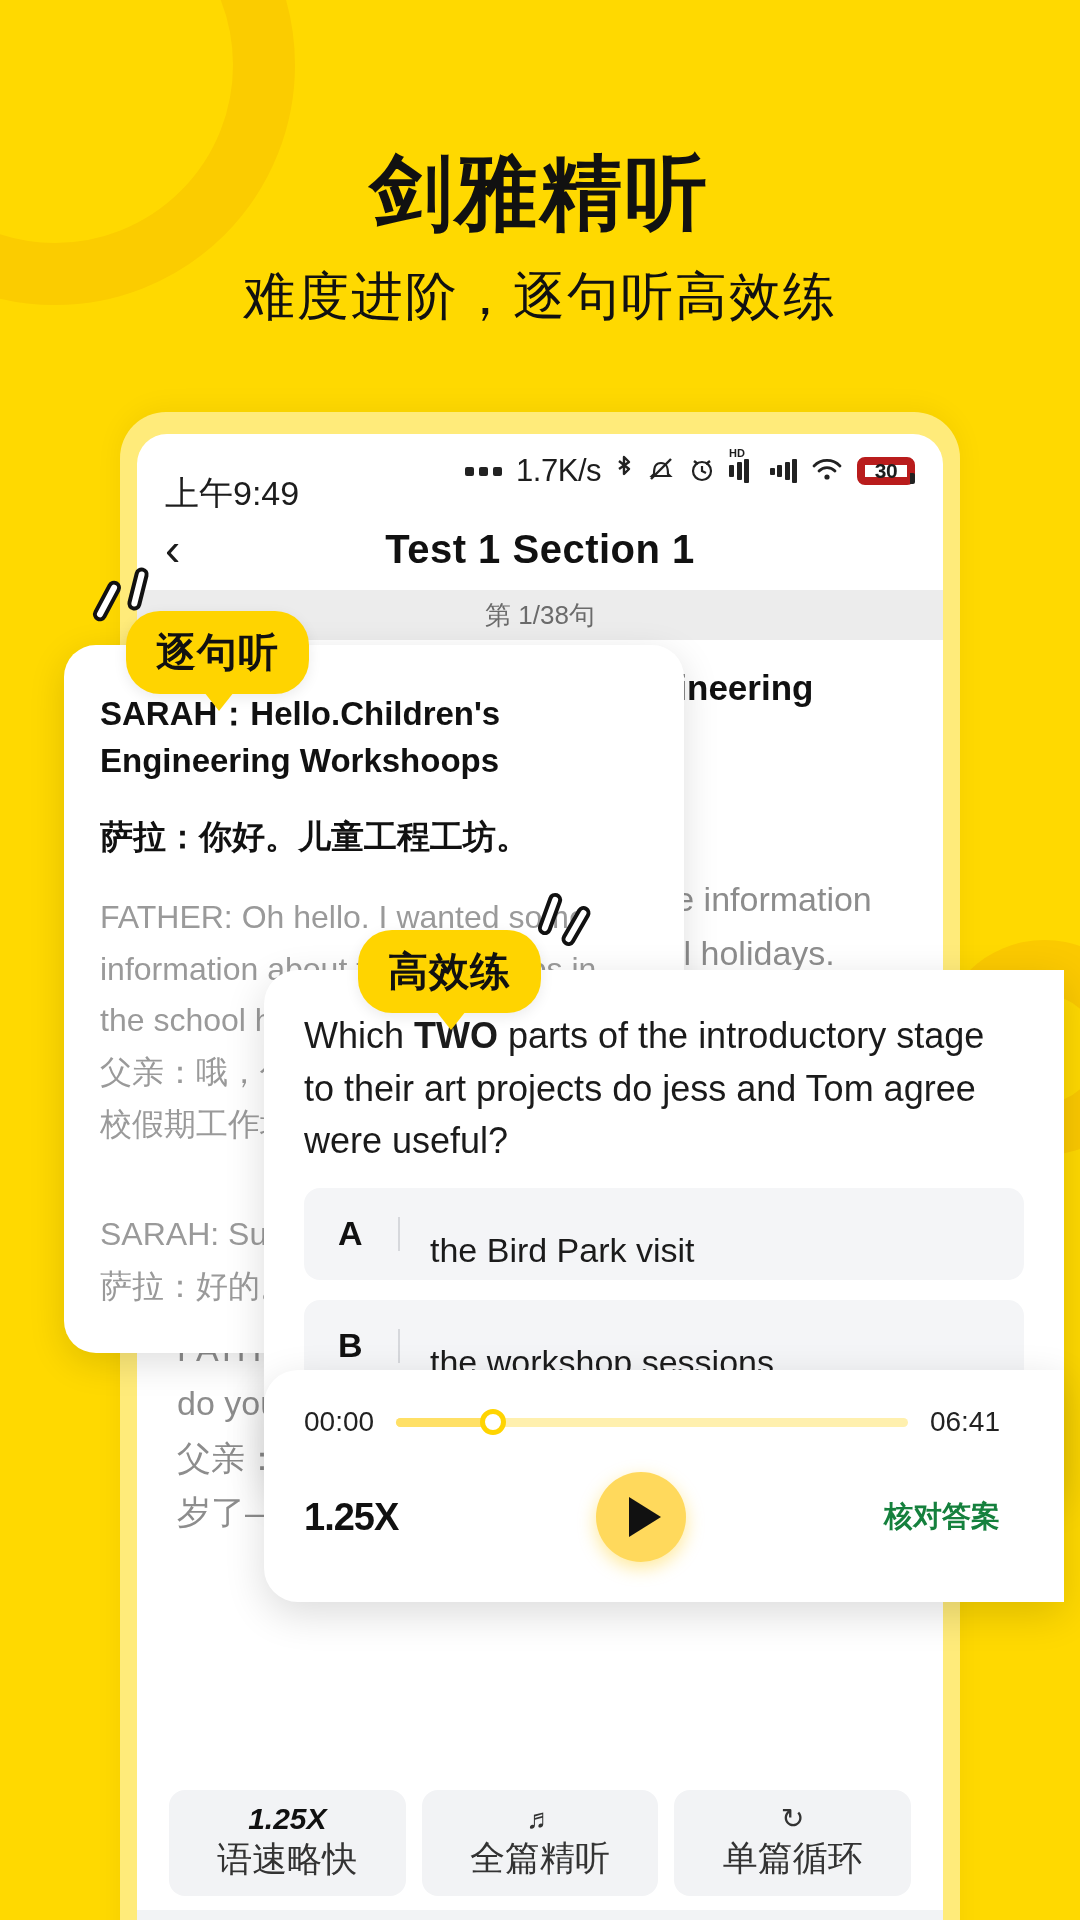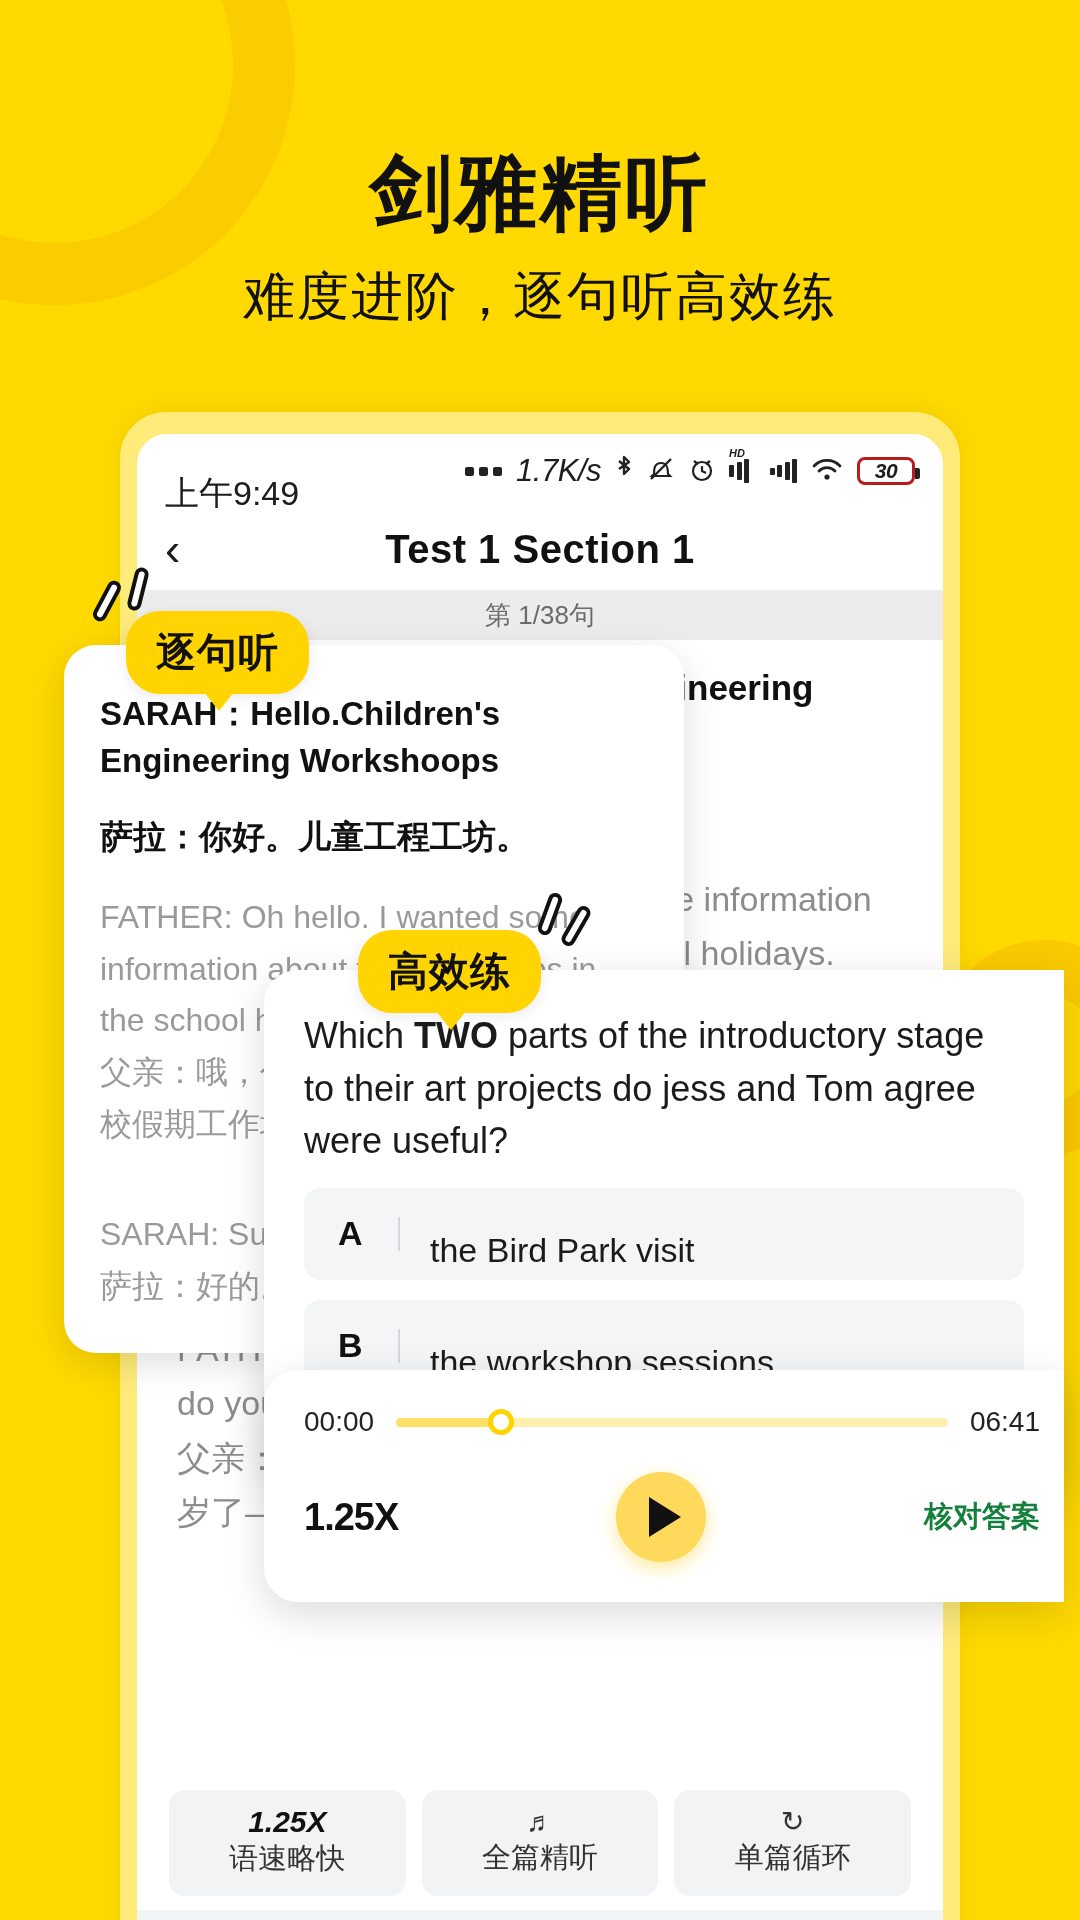--- a/index.html
+++ b/index.html
@@ -57,34 +57,34 @@
     overflow:hidden;
   }
 
   
   #statusbar {
     height:74px; display:flex; align-items:center;
     padding:0 28px; color:#1d1d1d;
   }
   #statusbar .clock { font-size:34px; font-weight:500; letter-spacing:0px;margin-top:46px; }
   #statusbar .spacer { flex:1; }
-  #statusbar .sb-right { display:flex; align-items:center; gap:13px;font-style:italic; }
+  #statusbar .sb-right { display:flex; align-items:center; gap:13px; }
   .net-dots { display:inline-flex; gap:5px; align-items:center; margin-right:1px; }
   .net-dots i { width:9px; height:9px; background:#222; border-radius:2px; display:block; }
   .net-speed { font-size:31px; letter-spacing:-.5px; }
   .sb-ico { display:inline-block; }
   .bars { display:inline-flex; align-items:center; gap:2.5px; height:24px; position:relative; }
   .bars b { width:5px; background:#222; display:block; border-radius:1px; }
   .bars b:nth-child(1){height:7px}
   .bars b:nth-child(2){height:12px}
   .bars b:nth-child(3){height:18px}
   .bars b:nth-child(4){height:24px}
   .hd-tag { position:absolute; top:-12px; left:0; font-size:11px; font-weight:bold; }
   .batt {
-    width:58px; height:28px; border:3px solid #b91c1c; border-radius:8px;
+    width:58px; height:28px; border:8px solid #b91c1c; border-radius:8px;
     display:flex; align-items:center; justify-content:center; position:relative;
   }
   .batt:after {
     content:""; position:absolute; right:-8px; top:8px;
     width:5px; height:11px; background:#222; border-radius:0 2px 2px 0;
   }
   .batt span { font-size:21px; font-weight:600; letter-spacing:-.5px; }
 
   
   #navbar {
@@ -115,21 +115,21 @@
     display:flex; gap:16px; padding:0 32px;
   }
   #footer-btns .fbtn {
     flex:1; height:106px; background:#F2F3F5; border-radius:16px;
     display:flex; flex-direction:column; align-items:center; justify-content:center;
     gap:2px;
   }
   #footer-btns .fbtn .speed-num {
     font-size:30px; font-weight:bold; font-style:italic; color:#111; line-height:1;
   }
-  #footer-btns .fbtn .flabel { font-size:29px; color:#333; }
+  #footer-btns .fbtn .flabel { font-size:35px; color:#333; }
   #footer-btns .fbtn .ficon {
     font-size:28px; color:#333; line-height:1;
   }
   #footer-strip {
     position:absolute; left:0; right:0; bottom:0; height:42px;
     background:#F2F3F5;
   }
 
   
   #card-transcript {
@@ -193,21 +193,21 @@
   }
   .opt .letter { font-size:34px; font-weight:bold; color:#111; width:46px; }
   .opt .vline { width:2px; height:34px; background:#D6D8DC; margin:0 30px 0 14px; }
   .opt .otext { font-size:34px; color:#1b1b1b;margin-top:33px; }
 
   
   #player {
     position:absolute; left:264px; top:1370px; width:800px;
     background:#fff; border-radius:34px 0 0 34px;
     box-shadow:0 12px 40px rgba(0,0,0,.14);
-    padding:36px 24px 40px 40px;
+    padding:36px 64px 40px 40px;
   }
   #player .row1 { display:flex; align-items:center; gap:22px; }
   #player .time { font-size:28px; color:#222; font-weight:500; }
   #player .track {
     flex:1; height:9px; background:#FFF0AE; border-radius:6px; position:relative;
   }
   #player .track .filled {
     position:absolute; left:0; top:0; height:100%; width:19%;
     background:#FFE066; border-radius:6px;
   }

